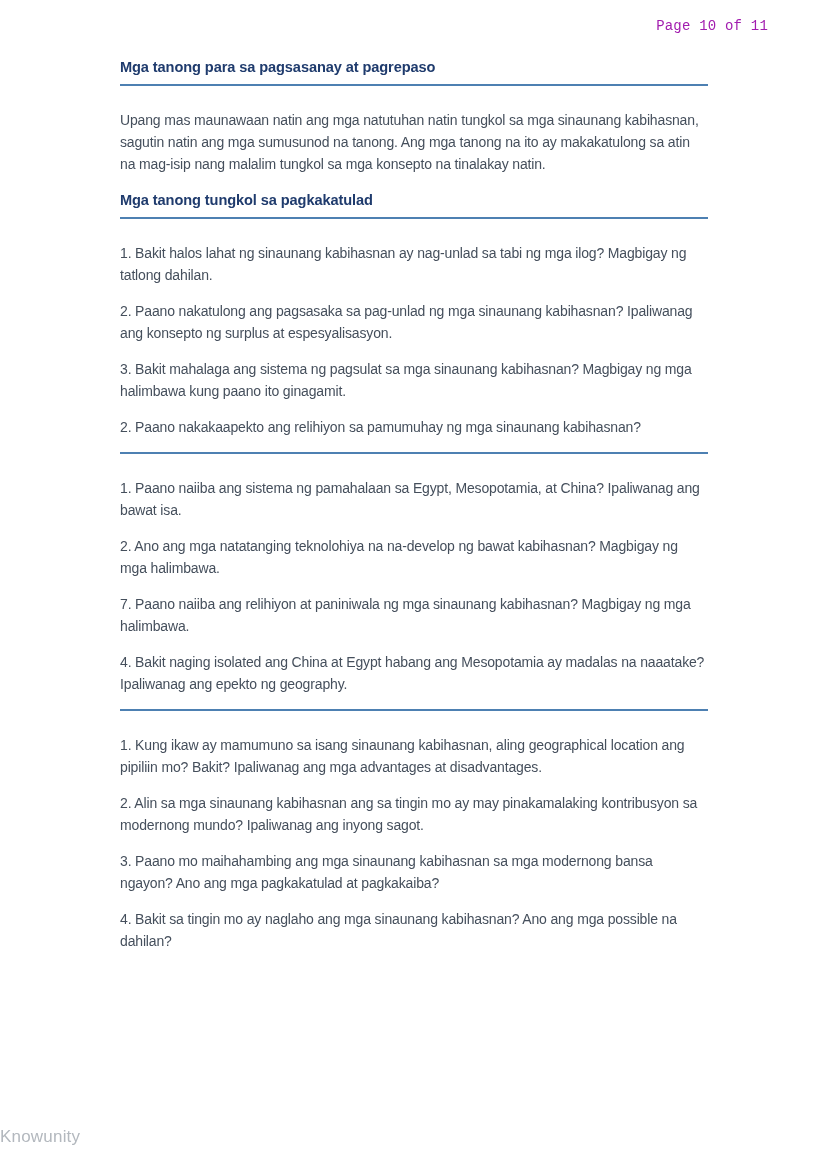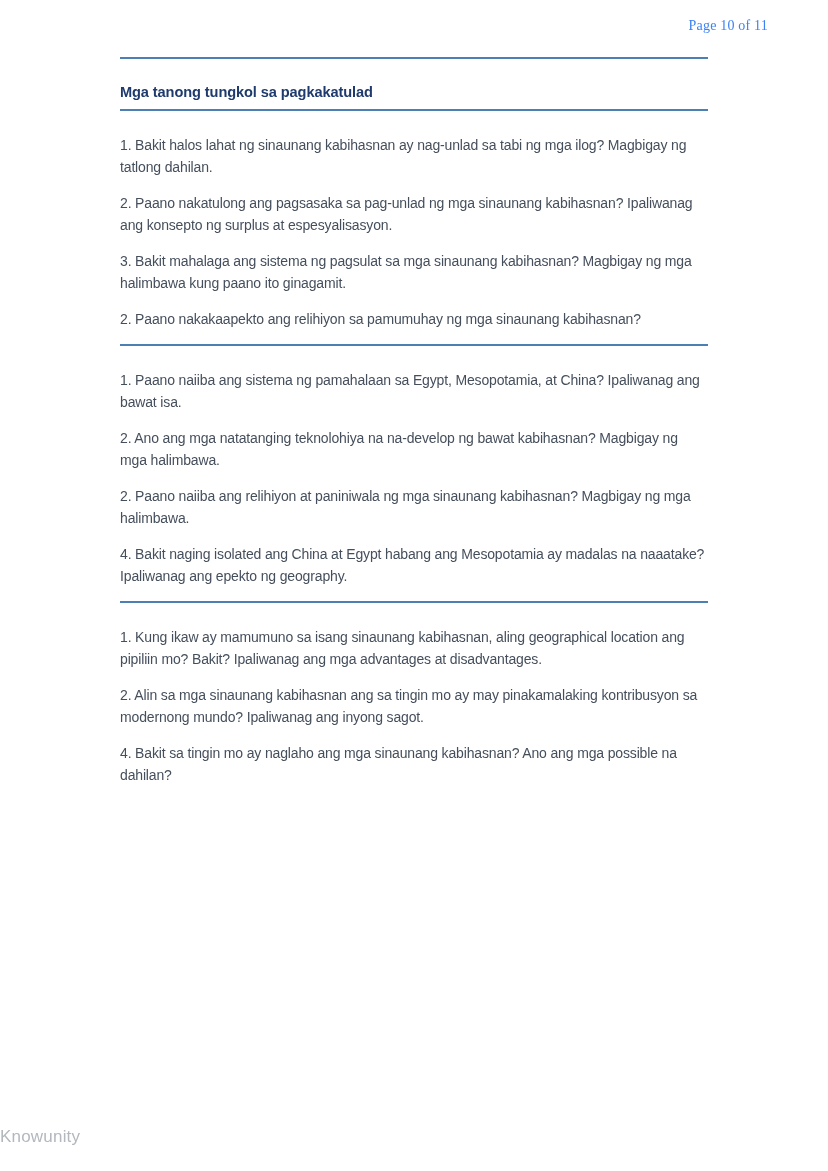--- a/index.html
+++ b/index.html
@@ -11,23 +11,23 @@
     width: 828px;
     height: 1171px;
     position: relative;
     font-family: "Liberation Sans", "DejaVu Sans", sans-serif;
     overflow: hidden;
   }
   .page-number {
     position: absolute;
     top: 18px;
     right: 60px;
-    font-family: Liberation Serif, serif;
+    font-family: Liberation Mono, monospace;
     font-size: 14px;
-    color: #3b82f6;
+    color: #a21caf;
     letter-spacing: 0.2px;
   }
   .content {
     position: absolute;
     top: 57px;
     left: 120px;
     width: 588px;
   }
   .section h2 {
     margin: 15px 0 0 0;
@@ -65,42 +65,45 @@
   }
 </style>
 </head>
 <body>
 
 <div class="page-number">Page 10 of 11</div>
 
 <div class="content">
 
   <div class="section">
+    <h2>Mga tanong para sa pagsasanay at pagrepaso</h2>
     <hr>
+    <p>Upang mas maunawaan natin ang mga natutuhan natin tungkol sa mga sinaunang kabihasnan, sagutin natin ang mga sumusunod na tanong. Ang mga tanong na ito ay makakatulong sa atin na mag-isip nang malalim tungkol sa mga konsepto na tinalakay natin.</p>
   </div>
 
   <div class="section">
     <h2>Mga tanong tungkol sa pagkakatulad</h2>
     <hr>
     <p>1. Bakit halos lahat ng sinaunang kabihasnan ay nag-unlad sa tabi ng mga ilog? Magbigay ng tatlong dahilan.</p>
     <p>2. Paano nakatulong ang pagsasaka sa pag-unlad ng mga sinaunang kabihasnan? Ipaliwanag ang konsepto ng surplus at espesyalisasyon.</p>
     <p>3. Bakit mahalaga ang sistema ng pagsulat sa mga sinaunang kabihasnan? Magbigay ng mga halimbawa kung paano ito ginagamit.</p>
     <p>2. Paano nakakaapekto ang relihiyon sa pamumuhay ng mga sinaunang kabihasnan?</p>
   </div>
 
   <div class="section">
     <hr>
     <p>1. Paano naiiba ang sistema ng pamahalaan sa Egypt, Mesopotamia, at China? Ipaliwanag ang bawat isa.</p>
     <p>2. Ano ang mga natatanging teknolohiya na na-develop ng bawat kabihasnan? Magbigay ng mga halimbawa.</p>
-    <p>2. Paano naiiba ang relihiyon at paniniwala ng mga sinaunang kabihasnan? Magbigay ng mga halimbawa.</p>
+    <p>7. Paano naiiba ang relihiyon at paniniwala ng mga sinaunang kabihasnan? Magbigay ng mga halimbawa.</p>
     <p>4. Bakit naging isolated ang China at Egypt habang ang Mesopotamia ay madalas na naaatake? Ipaliwanag ang epekto ng geography.</p>
   </div>
 
   <div class="section">
     <hr>
     <p>1. Kung ikaw ay mamumuno sa isang sinaunang kabihasnan, aling geographical location ang pipiliin mo? Bakit? Ipaliwanag ang mga advantages at disadvantages.</p>
     <p>2. Alin sa mga sinaunang kabihasnan ang sa tingin mo ay may pinakamalaking kontribusyon sa modernong mundo? Ipaliwanag ang inyong sagot.</p>
+    <p>3. Paano mo maihahambing ang mga sinaunang kabihasnan sa mga modernong bansa ngayon? Ano ang mga pagkakatulad at pagkakaiba?</p>
     <p>4. Bakit sa tingin mo ay naglaho ang mga sinaunang kabihasnan? Ano ang mga possible na dahilan?</p>
   </div>
 
 </div>
 
 <div class="footer-brand">Knowunity</div>
 
 </body></html>

